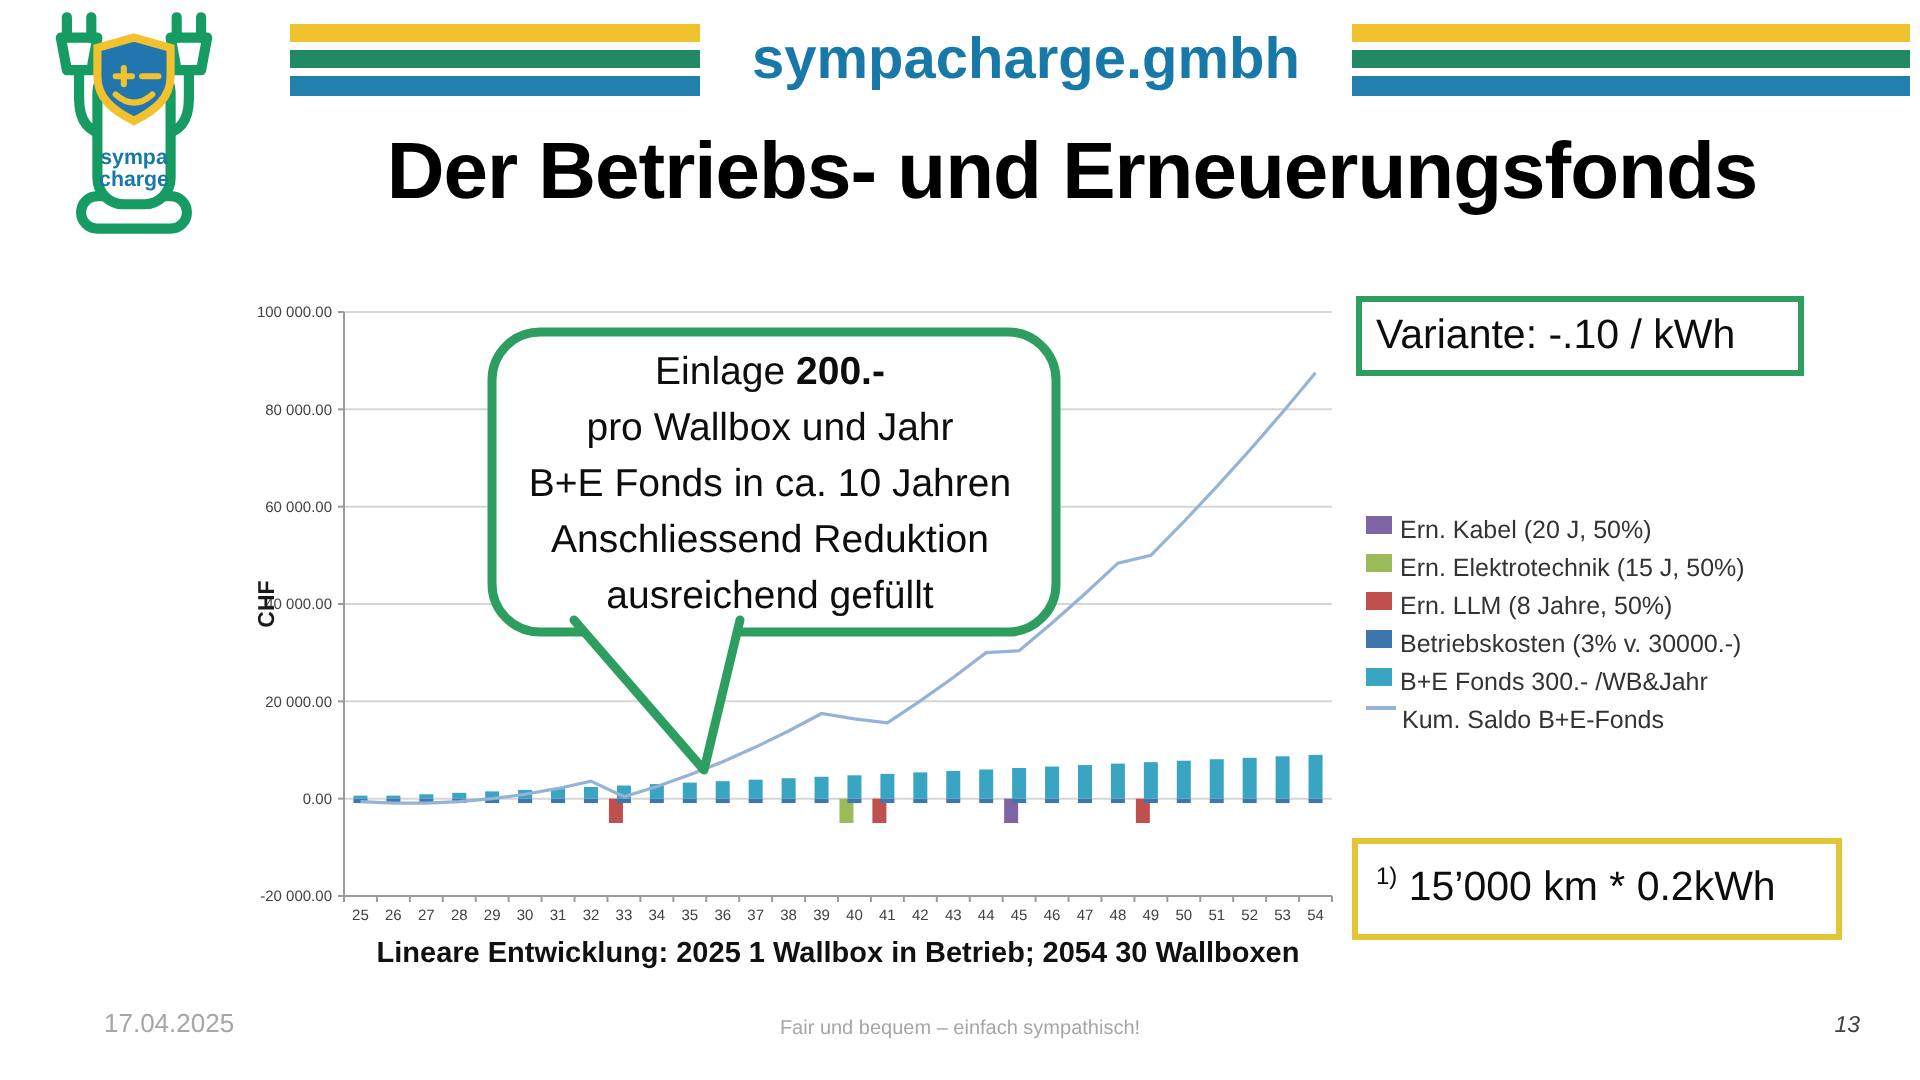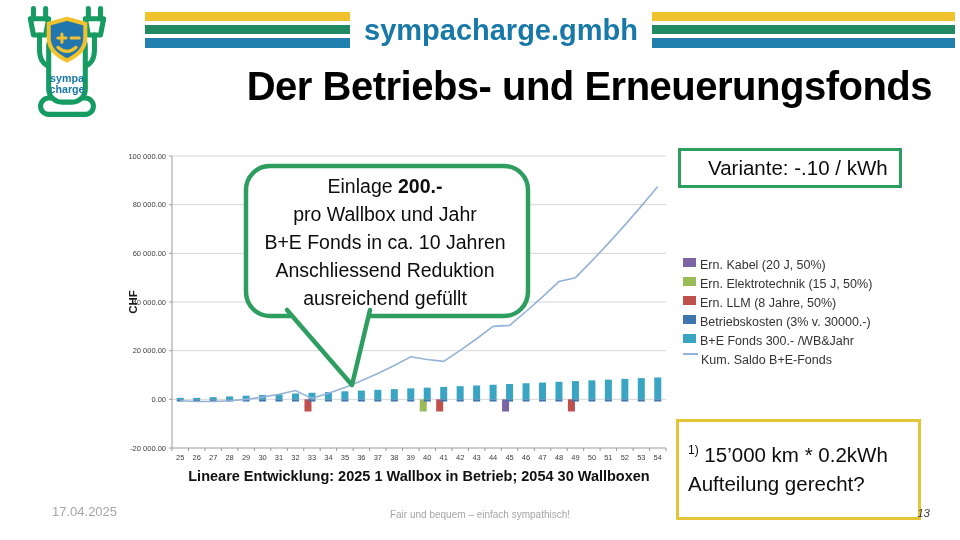--- a/index.html
+++ b/index.html
@@ -10,61 +10,61 @@
     background: #fff;
     overflow: hidden;
     font-family: "Liberation Sans", sans-serif;
     color: #111;
   }
 
   
   .logo { position: absolute; left: 6px; top: 4px; width: 122px; height: 118px; }
   .brand-row {
     position: absolute; left: 145px; top: 9px; width: 810px; height: 42px;
-    display: flex; align-items: center; gap: 14px;
+    display: flex; align-items: center; gap: 26px;
   }
   .stripes { display: flex; flex-direction: column; justify-content: center; gap: 4px; height: 100%; }
   .stripes .s1 { height: 9px;  background: var(--stripe_yellow); }
   .stripes .s2 { height: 9px;  background: var(--stripe_green); }
   .stripes .s3 { height: 10px; background: var(--stripe_blue); }
   .stripes-left  { width: 205px; }
   .stripes-right { flex: 1; }
   .brand-text {
     font-size: 29px; font-weight: bold; color: var(--brand_blue);
     white-space: nowrap; line-height: 1;
   }
   .page-title {
     position: absolute; left: 140px; right: 28px; top: 64px;
-    text-align: right; font-size: 40px; font-weight: bold; color: #000;
+    text-align: center; font-size: 40px; font-weight: bold; color: #000;
     letter-spacing: -0.5px; white-space: nowrap;
   }
 
   
   .chart-wrap { position: absolute; left: 126px; top: 148px; width: 552px; height: 355px; }
   .chart-wrap svg { display: block; }
 
   
   .callout-svg { position: absolute; left: 240px; top: 160px; width: 300px; height: 235px; }
   .callout-text {
     position: absolute; left: 252px; top: 172px; width: 266px;
     text-align: center; font-size: 19.5px; line-height: 28px; color: #0d0d0d;
   }
   .callout-text b { font-weight: bold; }
 
   
   .variante-box {
     position: absolute; left: 678px; top: 148px; width: 224px;
     border: 3.5px solid var(--callout_green); background: #fff;
-    padding: 3px 27px; font-size: 20.5px; line-height: 1.38; color: #0d0d0d;
+    padding: 3px 7px; font-size: 20.5px; line-height: 1.38; color: #0d0d0d;
     white-space: nowrap;
   }
   .footnote-box {
     position: absolute; left: 676px; top: 419px; width: 245px;
     border: 3.5px solid var(--note_yellow); background: #fff;
-    padding: 19px 9px; font-size: 20.5px; line-height: 1.4; color: #0d0d0d;
+    padding: 8px 9px; font-size: 20.5px; line-height: 1.4; color: #0d0d0d;
     white-space: nowrap;
   }
   sup.small { font-size: 12px; vertical-align: super; line-height: 0; }
 
   
   .legend { position: absolute; left: 683px; top: 258px; width: 250px; }
   .legend-row { display: flex; height: 19px; }
   .legend-swatch { width: 13px; height: 9px; margin-right: 4px; flex: 0 0 auto; }
   .legend-line { width: 15px; height: 0; margin-right: 3px; flex: 0 0 auto; }
   .legend-label { font-size: 12.5px; color: #333; white-space: nowrap; }
@@ -319,20 +319,19 @@
     <div>Anschliessend Reduktion</div>
     <div>ausreichend gefüllt</div>
   </div>
 
   <div class="variante-box">
     <div>Variante: -.10 / kWh</div>
   </div>
 
   <div class="footnote-box">
     <div><sup class="small">1)</sup><span> 15’000 km * 0.2kWh</span></div>
-    <div>Aufteilung gerecht?</div>
   </div>
 
   <div class="footer-date">17.04.2025</div>
   <div class="footer-motto">Fair und bequem – einfach sympathisch!</div>
   <div class="footer-page">13</div>
 
 </div>
 
 </body></html>

